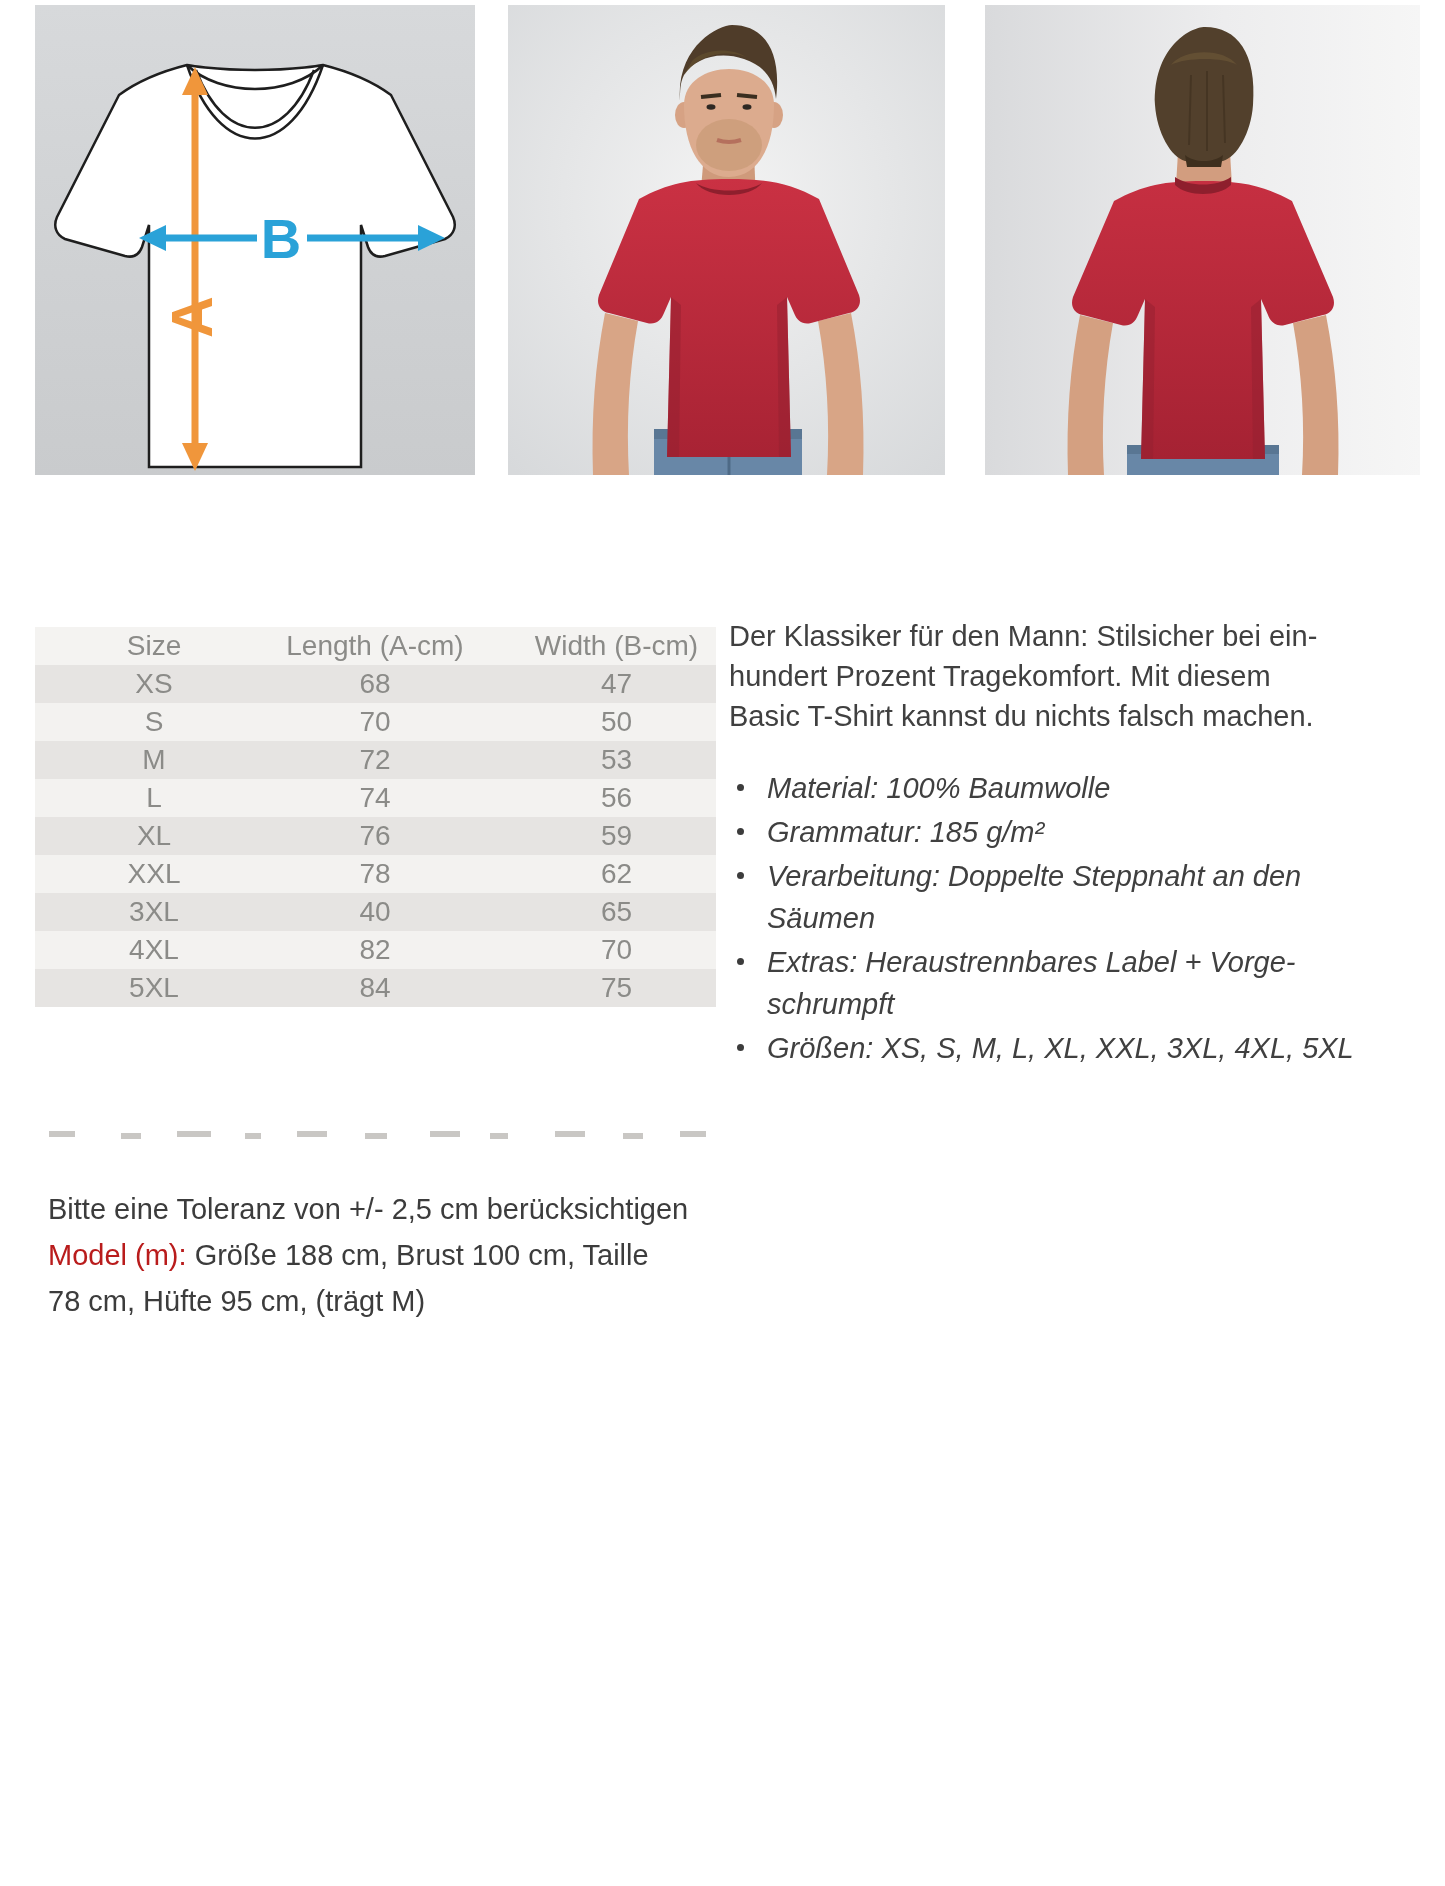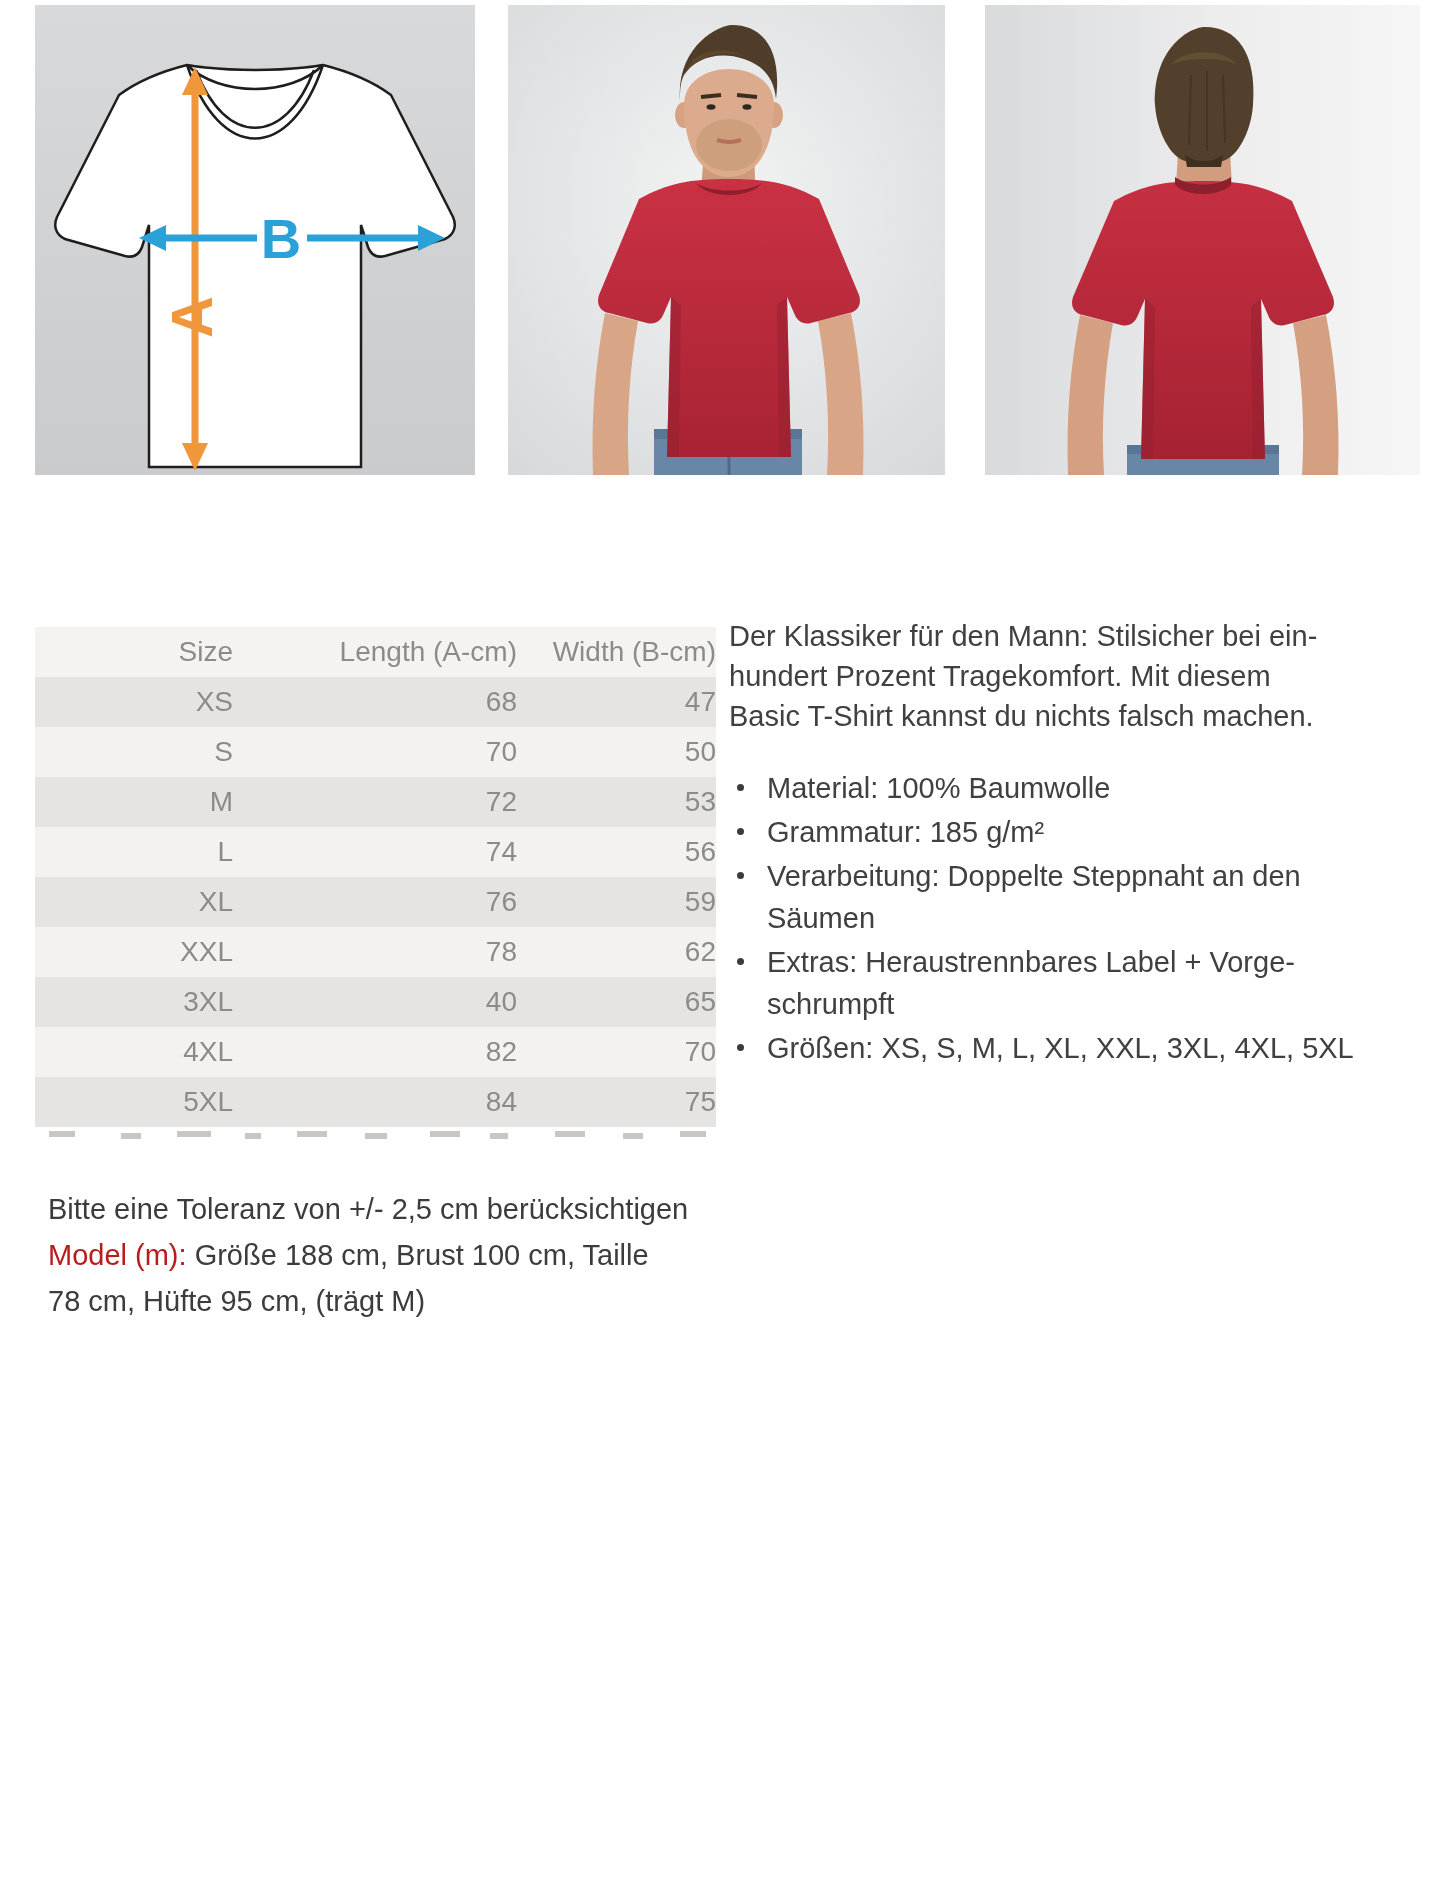--- a/index.html
+++ b/index.html
@@ -9,37 +9,37 @@
   
   .panel{position:absolute;top:5px;height:470px;}
   .panel svg{display:block;width:100%;height:100%;}
   #panel-diagram{left:35px;width:440px;}
   #panel-front{left:508px;width:437px;}
   #panel-back{left:985px;width:435px;}
 
   
   table.size-table{position:absolute;left:35px;top:627px;width:681px;
         border-collapse:collapse;table-layout:fixed;}
-  .size-table th,.size-table td{height:50px;font-size:28px;font-weight:400;
-        color:#8b8b88;text-align:right;padding:0;vertical-align:middle;
+  .size-table th,.size-table td{height:38px;font-size:28px;font-weight:400;
+        color:#8b8b88;text-align:center;padding:0;vertical-align:middle;
         white-space:nowrap;overflow:hidden;}
   .size-table thead tr{background:#f4f3f1;}
   .size-table tbody tr:nth-child(odd){background:#e6e4e2;}
   .size-table tbody tr:nth-child(even){background:#f3f2f0;}
   .size-table .c1{padding-left:40px;}
 
   
   .table-crop-artifact{position:absolute;left:35px;top:1129px;width:681px;height:12px;overflow:hidden;}
   .table-crop-artifact i{position:absolute;top:2px;height:6px;background:#c9c7c4;display:block;}
 
   
   .desc{position:absolute;left:729px;top:616px;width:694px;color:#404040;
         font-size:29px;line-height:40px;}
   .desc p{margin:0;white-space:pre-line;}
-  .bullets{margin-top:31px;}
+  .bullets{margin-top:31px;font-style:italic;}
   .bullet{display:flex;margin:2px 0;}
   .bullet .dot{flex:0 0 38px;}
   .bullet .dot b{display:block;width:7px;height:7px;border-radius:50%;
         background:#3c3c3c;margin:17px 0 0 8px;}
   .bullet .btext{white-space:pre-line;line-height:42px;}
 
   
   .note{position:absolute;left:48px;top:1186px;width:690px;font-size:29px;
         line-height:46px;color:#3c3c3c;}
   .note .bold{font-weight:400;color:#b91c1c;}

